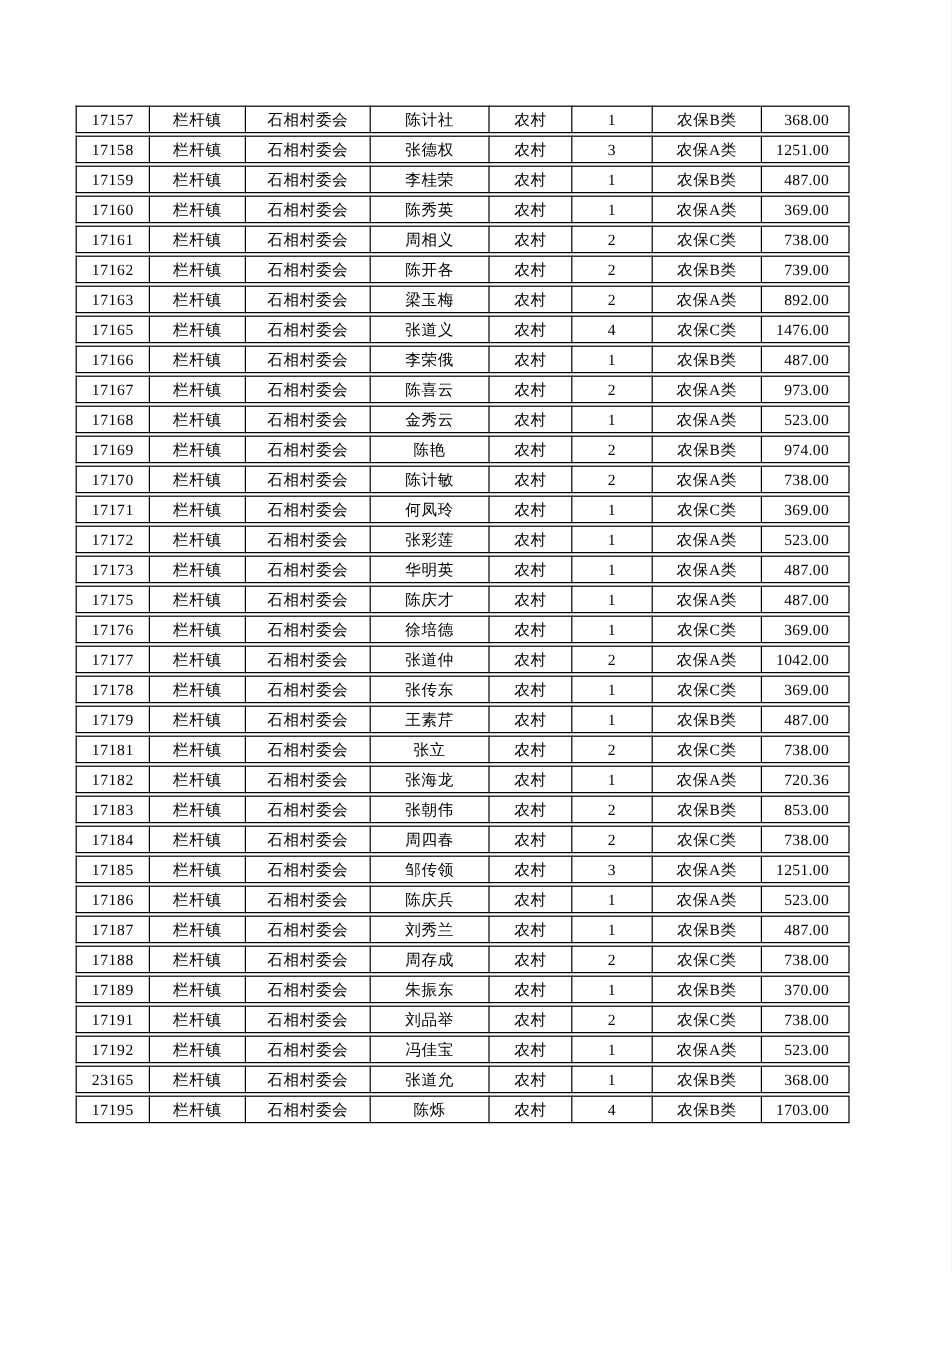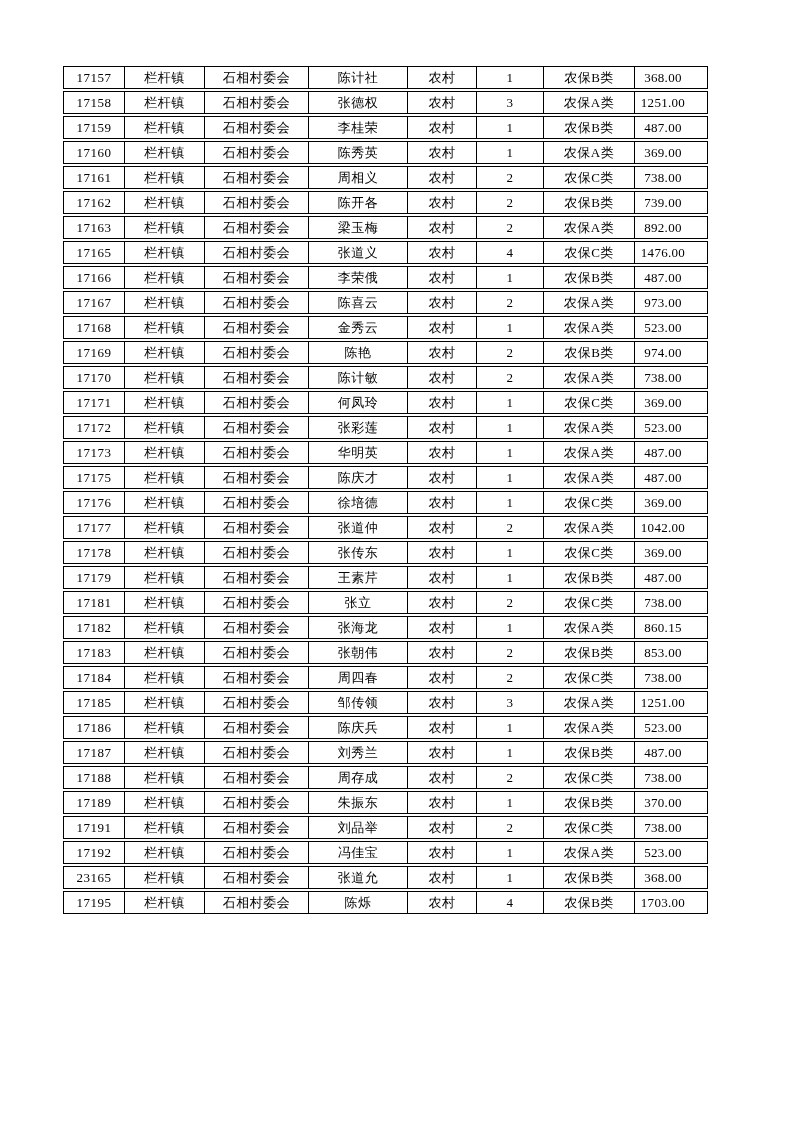--- a/index.html
+++ b/index.html
@@ -13,21 +13,21 @@
     height: 1122px;
     background: #ffffff;
     margin: 0 auto;
     overflow: hidden;
     font-family: "Liberation Serif", "DejaVu Serif", serif;
     color: #000000;
   }
   table.records {
     position: absolute;
     left: 63px;
-    top: 64px;
+    top: 86px;
     width: 645px;
     table-layout: fixed;
     border-collapse: separate;
     border-spacing: 0 2px;
   }
   table.records td {
     box-sizing: border-box;
     height: 23px;
     border-top: 1px solid #000000;
     border-bottom: 1px solid #000000;
@@ -38,20 +38,21 @@
     text-align: center;
     vertical-align: middle;
     white-space: nowrap;
     overflow: hidden;
     letter-spacing: 0.5px;
   }
   table.records td:last-child {
     border-right: 1px solid #000000;
   }
   table.records td.amount {
+    text-align: right;
     padding-right: 16px;
     letter-spacing: 0.3px;
   }
   col.c0 { width: 61px; }
   col.c1 { width: 80px; }
   col.c2 { width: 104px; }
   col.c3 { width: 99px; }
   col.c4 { width: 69px; }
   col.c5 { width: 67px; }
   col.c6 { width: 91px; }
@@ -294,21 +295,21 @@
     <td class="amount">738.00</td>
   </tr>
         <tr>
     <td>17182</td>
     <td>栏杆镇</td>
     <td>石相村委会</td>
     <td>张海龙</td>
     <td>农村</td>
     <td>1</td>
     <td>农保A类</td>
-    <td class="amount">860.15</td>
+    <td class="amount">720.36</td>
   </tr>
         <tr>
     <td>17183</td>
     <td>栏杆镇</td>
     <td>石相村委会</td>
     <td>张朝伟</td>
     <td>农村</td>
     <td>2</td>
     <td>农保B类</td>
     <td class="amount">853.00</td>

